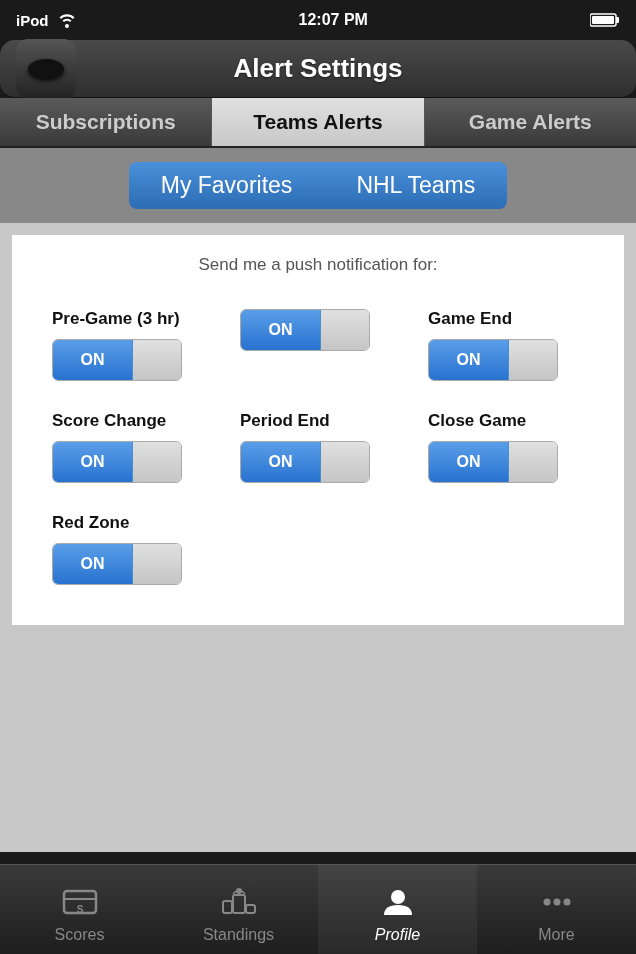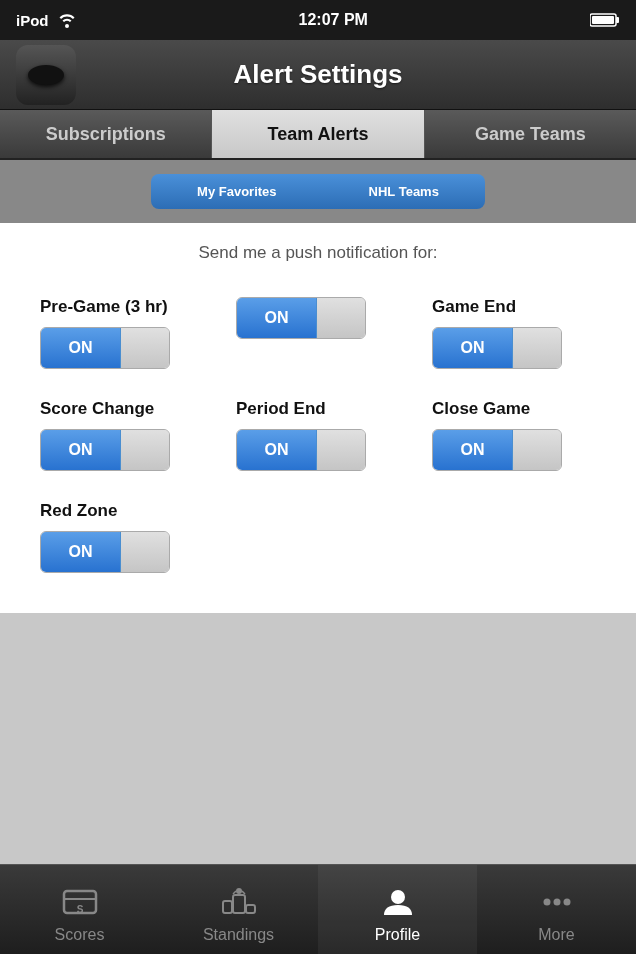--- a/index.html
+++ b/index.html
@@ -36,25 +36,26 @@
     }
     .status-right {
       display: flex;
       align-items: center;
       gap: 6px;
     }
 
     
     .header {
       background: linear-gradient(180deg, #4a4a4a 0%, #2e2e2e 100%);
-      height: 70px;
+      height: 58px;
       display: flex;
       align-items: center;
       padding: 0 16px;
       border-bottom: 1px solid #111;
+      border-radius: 15px;
     }
     .header-logo {
       width: 60px;
       height: 60px;
       background: linear-gradient(180deg, #555 0%, #222 100%);
       border-radius: 12px;
       display: flex;
       align-items: center;
       justify-content: center;
       flex-shrink: 0;
@@ -82,21 +83,21 @@
       background: linear-gradient(180deg, #5a5a5a 0%, #3a3a3a 100%);
       height: 50px;
       border-bottom: 2px solid #222;
     }
     .top-tab {
       flex: 1;
       display: flex;
       align-items: center;
       justify-content: center;
       color: #ccc;
-      font-size: 18px;
+      font-size: 21px;
       font-weight: 600;
       cursor: pointer;
       border-right: 1px solid #555;
       background: linear-gradient(180deg, #5a5a5a 0%, #3a3a3a 100%);
     }
     .top-tab:last-child { border-right: none; }
     .top-tab.active {
       background: linear-gradient(180deg, #e0e0e0 0%, #c8c8c8 100%);
       color: #111;
     }
@@ -111,42 +112,42 @@
 
     
     .subtab-bar {
       background: #888;
       padding: 14px 16px;
       display: flex;
       justify-content: center;
       gap: 0;
     }
     .subtab-btn {
-      padding: 10px 46px;
-      font-size: 13px;
-      font-weight: 700;
+      padding: 10px 32px;
+      font-size: 23px;
+      font-weight: 400;
       color: white;
       cursor: pointer;
       border: none;
     }
     .subtab-btn.active {
       background: linear-gradient(180deg, #4a90d9 0%, #2c6db5 100%);
       border-radius: 8px 0 0 8px;
     }
     .subtab-btn:last-child {
       border-radius: 0 8px 8px 0;
     }
     .subtab-btn:not(.active) {
       background: linear-gradient(180deg, #4a90d9 0%, #2c6db5 100%);
     }
 
     
     .white-panel {
       background: white;
-      margin: 0;
+      margin: 12px;
       padding: 20px 24px;
     }
     .push-label {
       text-align: center;
       font-size: 17px;
       color: #555;
       margin-bottom: 24px;
     }
 
     
@@ -220,20 +221,21 @@
       display: flex;
       align-items: center;
       justify-content: center;
     }
     .nav-label {
       font-size: 16px;
       color: #888;
     }
     .nav-item.active .nav-label {
       color: white;
+      font-style: italic;
     }
   </style>
 </head>
 <body>
 
 <div class="status-bar">
   <div class="status-left">
     <span>iPod</span>
     <svg width="20" height="16" viewBox="0 0 20 16">
       <path fill="white" d="M10 12a2 2 0 1 1 0 4 2 2 0 0 1 0-4zm-4.5-3.5a6.5 6.5 0 0 1 9 0l-1.5 1.5a4.5 4.5 0 0 0-6 0L5.5 8.5zm-3-3a10.5 10.5 0 0 1 15 0l-1.5 1.5a8.5 8.5 0 0 0-12 0L2.5 5z"></path>
@@ -254,24 +256,24 @@
     <div class="header-logo-puck"></div>
   </div>
   <div class="header-title">Alert Settings</div>
 </div>
 
 <div class="top-tabs">
   <div class="top-tab">
     <span>Subscriptions</span>
   </div>
   <div class="top-tab active">
-    <span>Team Alerts</span>
+    <span>Teams Alerts</span>
   </div>
   <div class="top-tab">
-    <span>Game Teams</span>
+    <span>Game Alerts</span>
   </div>
 </div>
 
 <div class="content">
 
   <div class="subtab-bar">
     <button class="subtab-btn active">
       <span>My Favorites</span>
     </button>
     <button class="subtab-btn">

